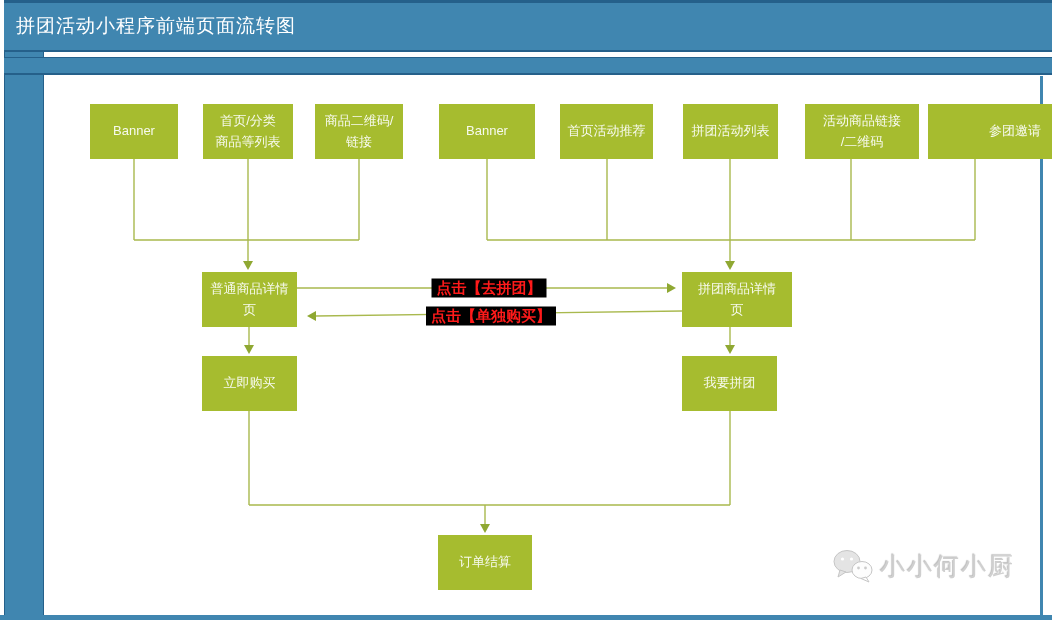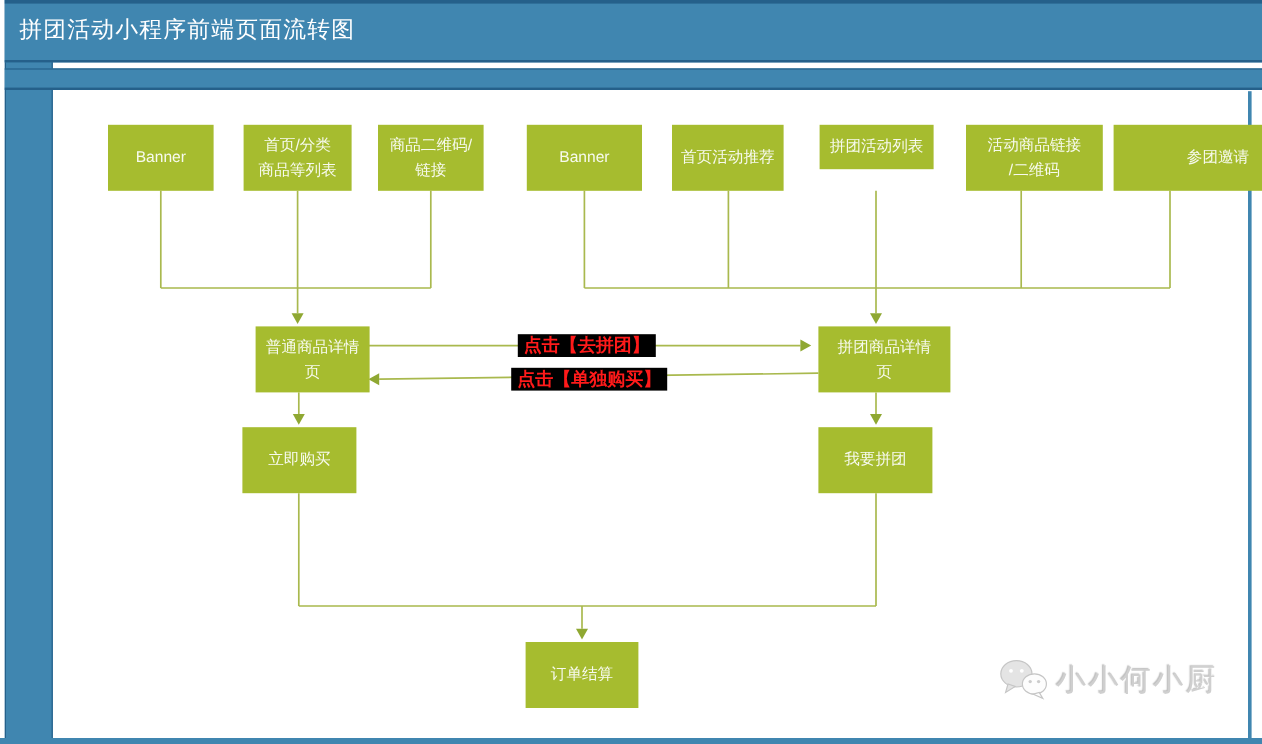--- a/index.html
+++ b/index.html
@@ -47,24 +47,24 @@
     position:absolute;background:var(--node_green);color:#f7faee;
     font-size:13px;line-height:1.55;text-align:center;
     display:flex;align-items:center;justify-content:center;
     white-space:pre-line;
   }
   .n1{left:90px;top:104px;width:88px;height:55px;}
   .n2{left:203px;top:104px;width:90px;height:55px;}
   .n3{left:315px;top:104px;width:88px;height:55px;}
   .n4{left:439px;top:104px;width:96px;height:55px;}
   .n5{left:560px;top:104px;width:93px;height:55px;}
-  .n6{left:683px;top:104px;width:95px;height:37px;}
+  .n6{left:683px;top:104px;width:95px;height:55px;}
   .n7{left:805px;top:104px;width:114px;height:55px;}
   .n8{left:928px;top:104px;width:94px;height:55px;padding-left:40px;}
-  .n9{left:202px;top:272px;width:95px;height:55px;margin-left:11px;}
+  .n9{left:202px;top:272px;width:95px;height:55px;}
   .n10{left:682px;top:272px;width:110px;height:55px;}
   .n11{left:202px;top:356px;width:95px;height:55px;}
   .n12{left:682px;top:356px;width:95px;height:55px;}
   .n13{left:438px;top:535px;width:94px;height:55px;}
   .edge-label{
     position:absolute;transform:translate(-50%,-50%);
     background:#000000;padding:0 5px;
     color:var(--label_red);font-size:15px;font-weight:bold;
     white-space:nowrap;
   }

